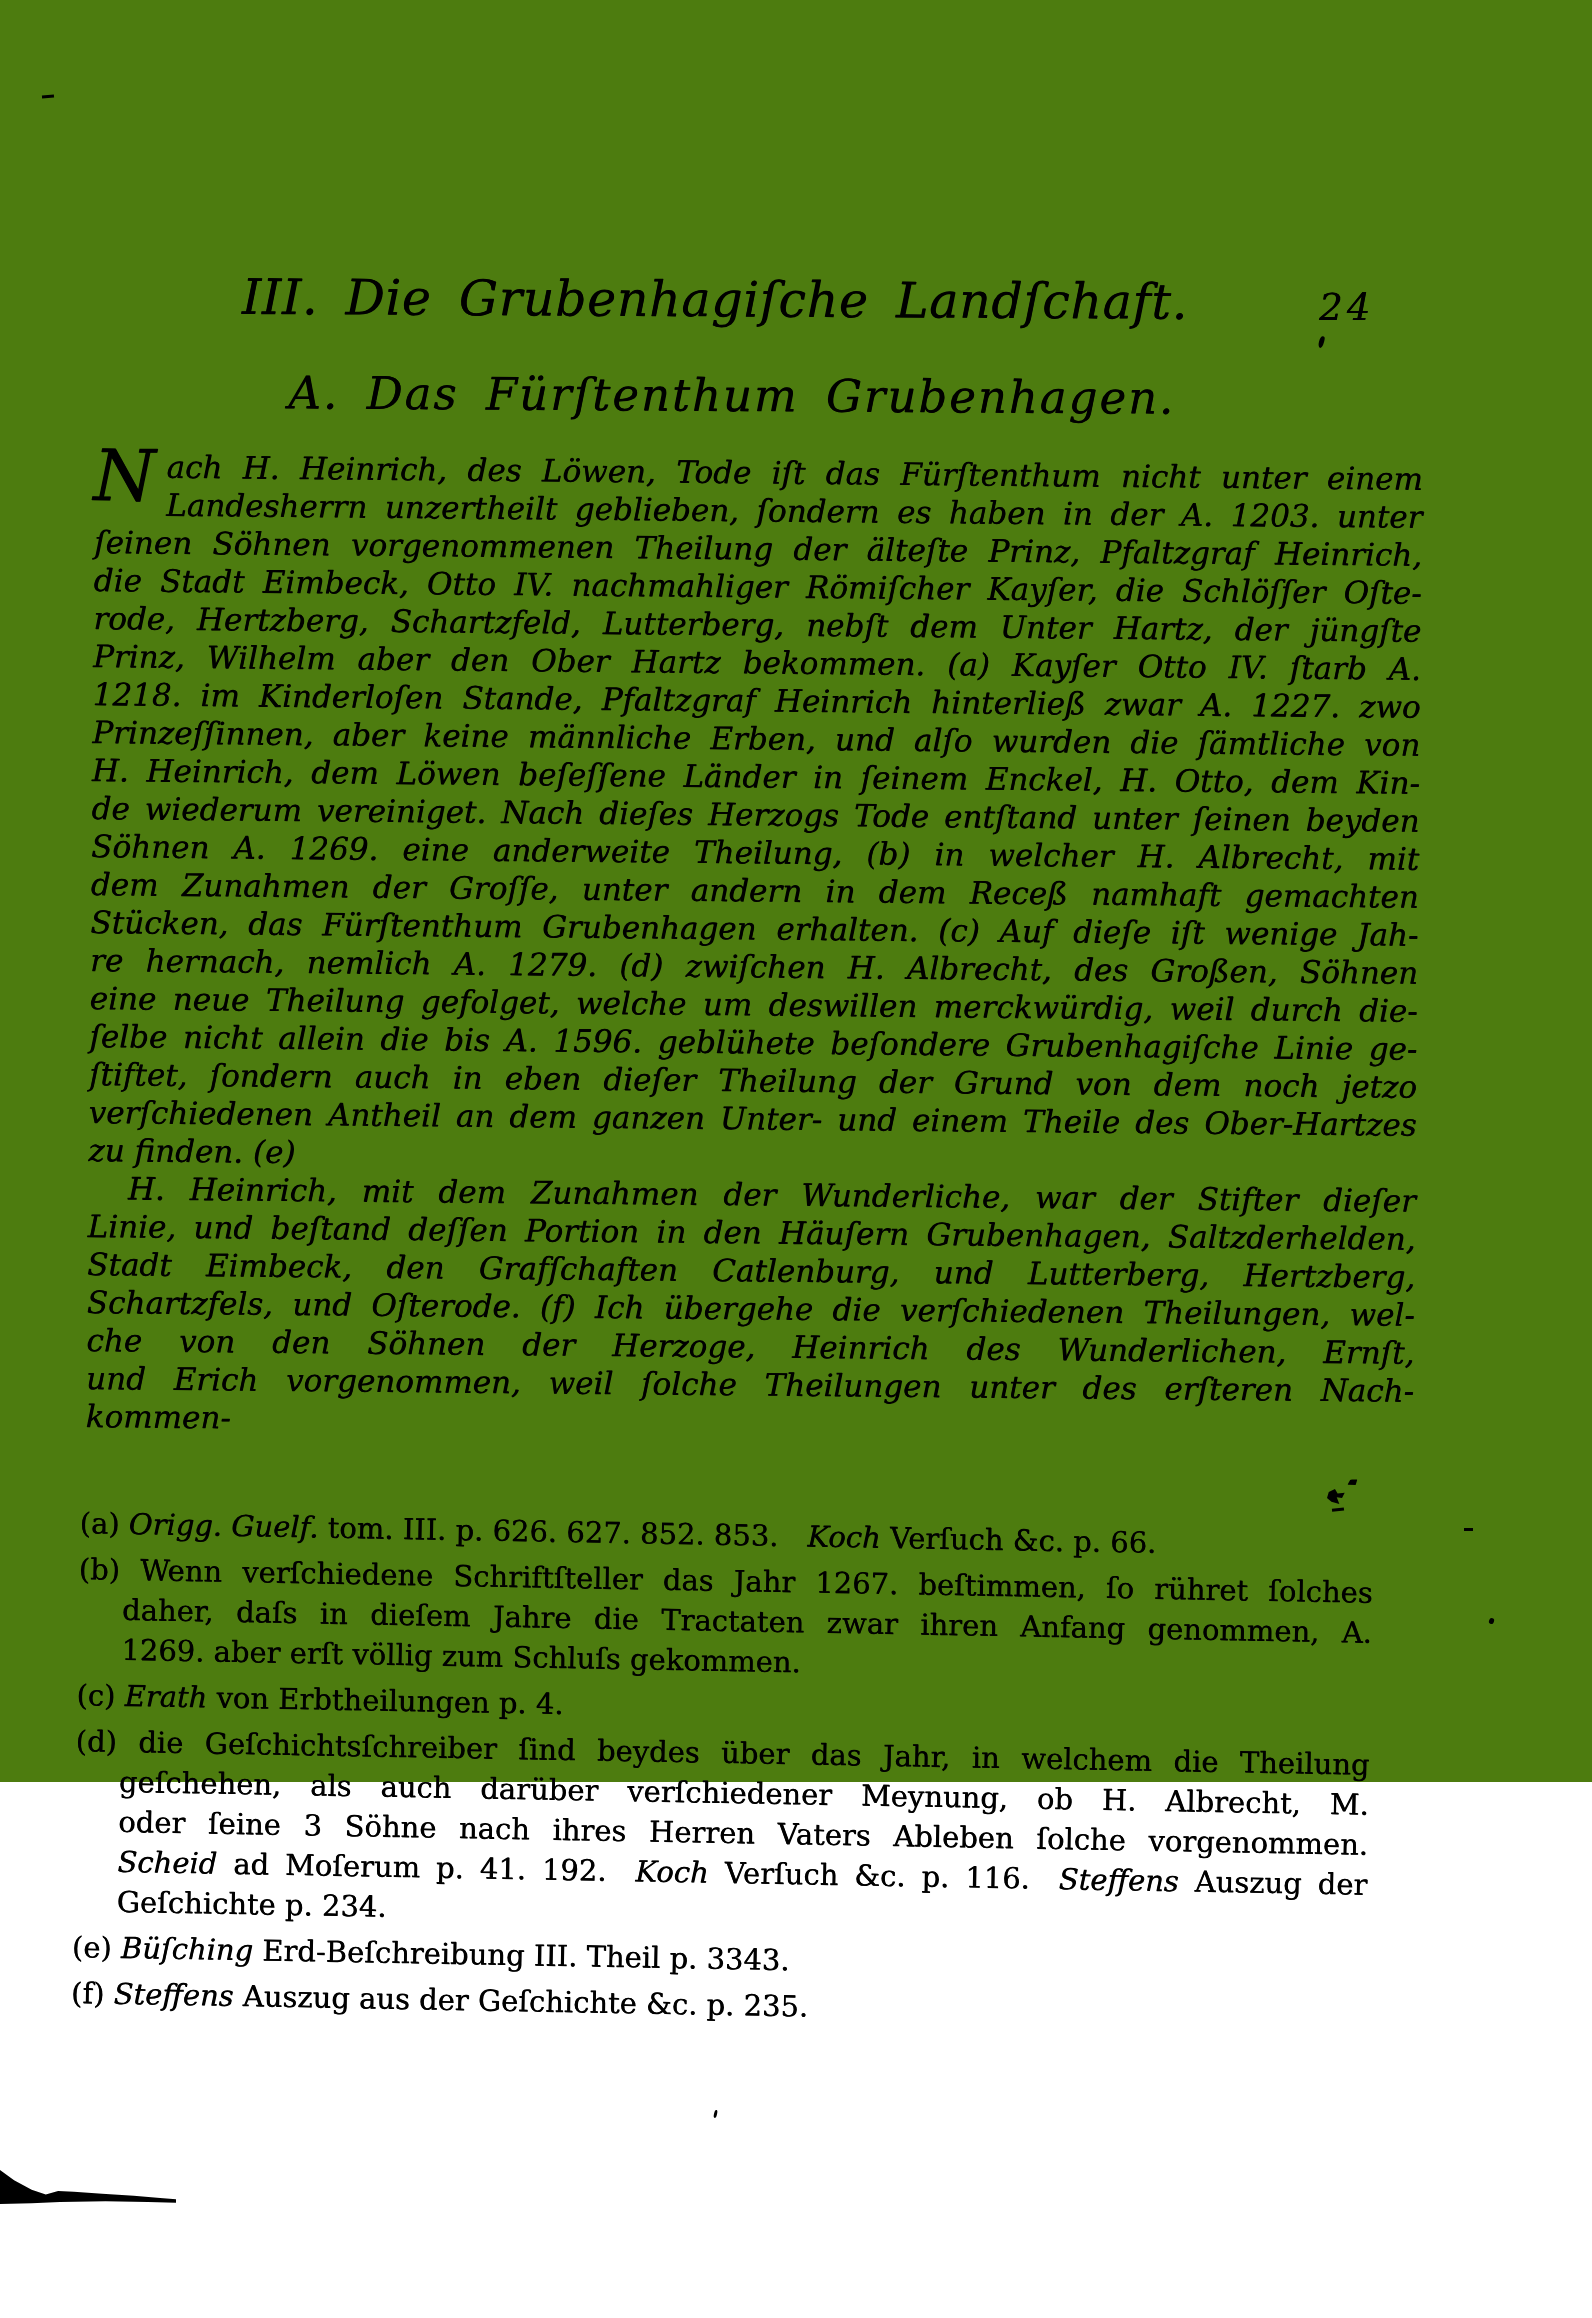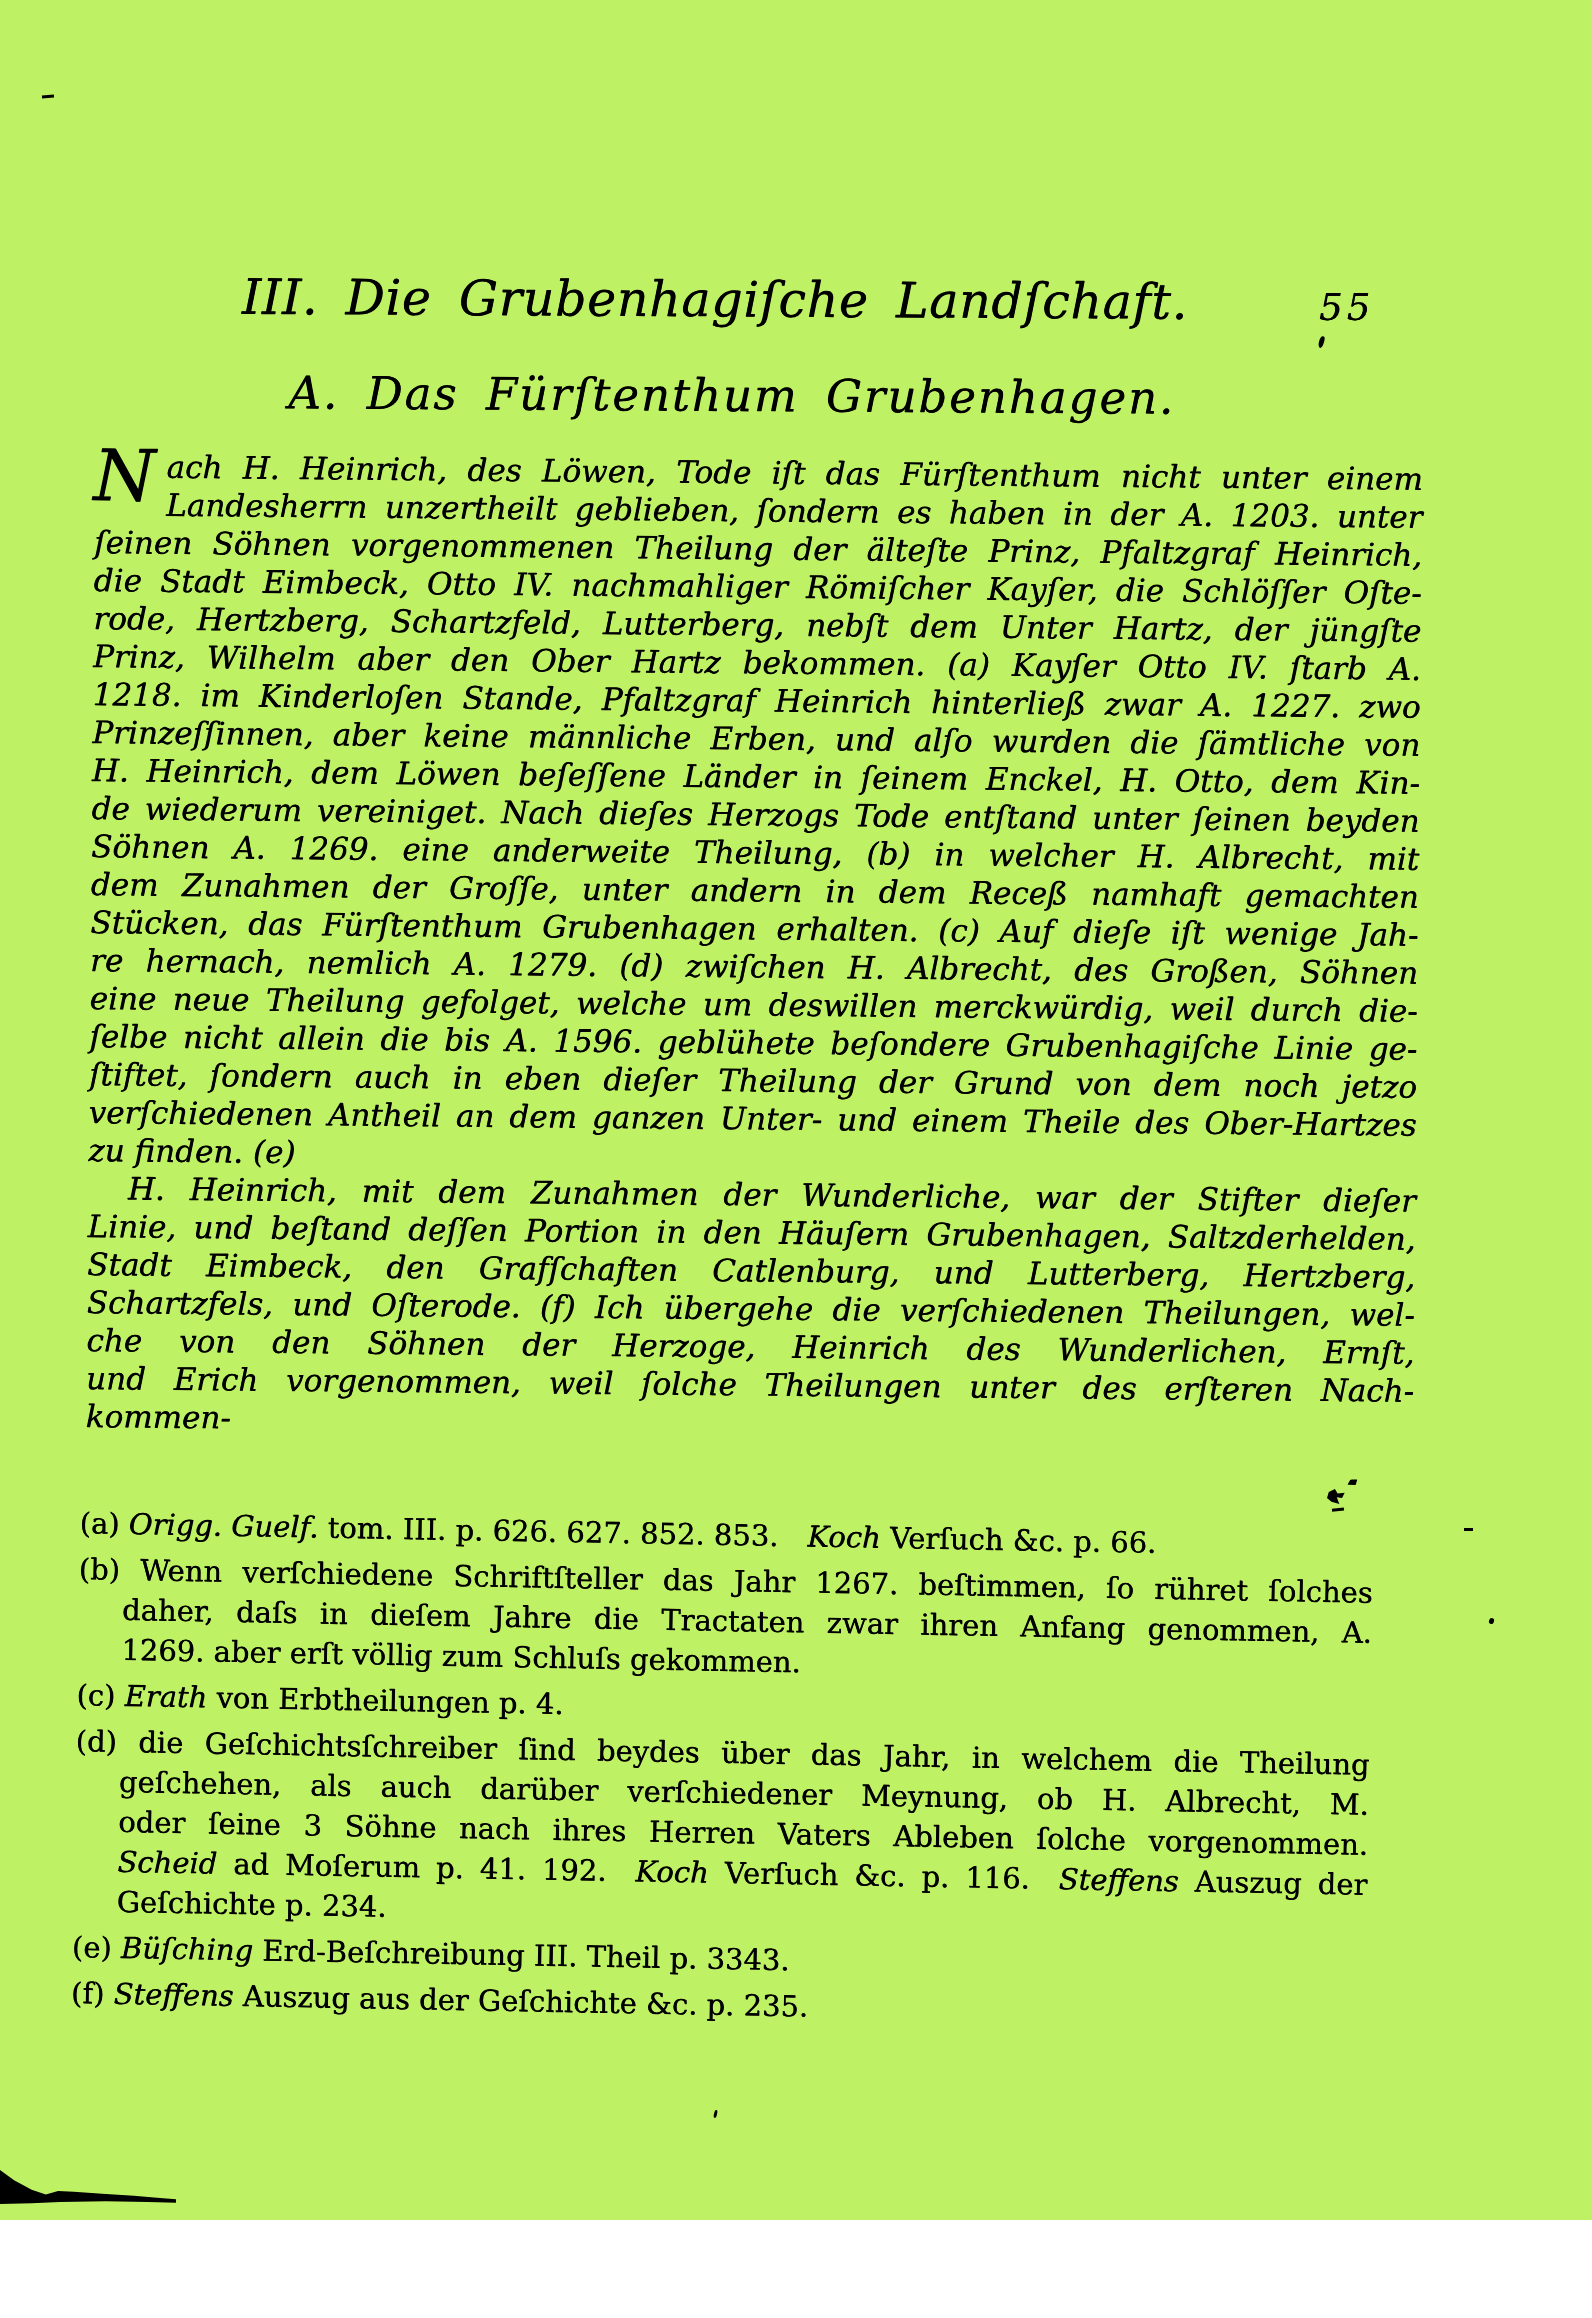--- a/index.html
+++ b/index.html
@@ -3,22 +3,22 @@
 <meta charset="utf-8">
 <style>
   html, body {
     margin: 0; padding: 0;
     background: #ffffff;
     width: 1593px; height: 2319px;
     overflow: hidden;
   }
   .page {
     position: relative;
-    width: 1593px; height: 2220px;
-    background: #bef264;
+    width: 1593px; height: 1782px;
+    background: #4d7c0f;
     color: #000000;
     font-family: "DejaVu Serif", "Liberation Serif", serif;
     text-shadow: 0.4px 0.3px 0 #000;
   }
   
   .title-row {
     position: absolute; left: 95px; top: 267px; width: 1240px;
     text-align: center;
     font-style: italic;
     font-size: 49px; line-height: 59px;
@@ -86,21 +86,21 @@
   .speck2 { left: 714px; top: 2110px; width: 3.4px; height: 8.2px; border-radius: 40%; transform: rotate(12deg); }
 </style>
 </head>
 <body>
 
 <div class="page">
 
   <div class="title-row">
     <span>III. Die Grubenhagiſche Landſchaft.</span>
   </div>
-  <div class="pagenum">55</div>
+  <div class="pagenum">24</div>
 
   <div class="subtitle-row">
     <span>A. Das Fürſtenthum Grubenhagen.</span>
   </div>
 
   <div class="body-block">
     <div class="line"><span class="dropcap">N</span><span>ach H. Heinrich, des Löwen, Tode iſt das Fürſtenthum nicht unter einem</span></div>
     <div class="line">Landesherrn unzertheilt geblieben, ſondern es haben in der A. 1203. unter</div>
     <div class="line">ſeinen Söhnen vorgenommenen Theilung der älteſte Prinz, Pfaltzgraf Heinrich,</div>
     <div class="line">die Stadt Eimbeck, Otto IV. nachmahliger Römiſcher Kayſer, die Schlöſſer Oſte-</div>

